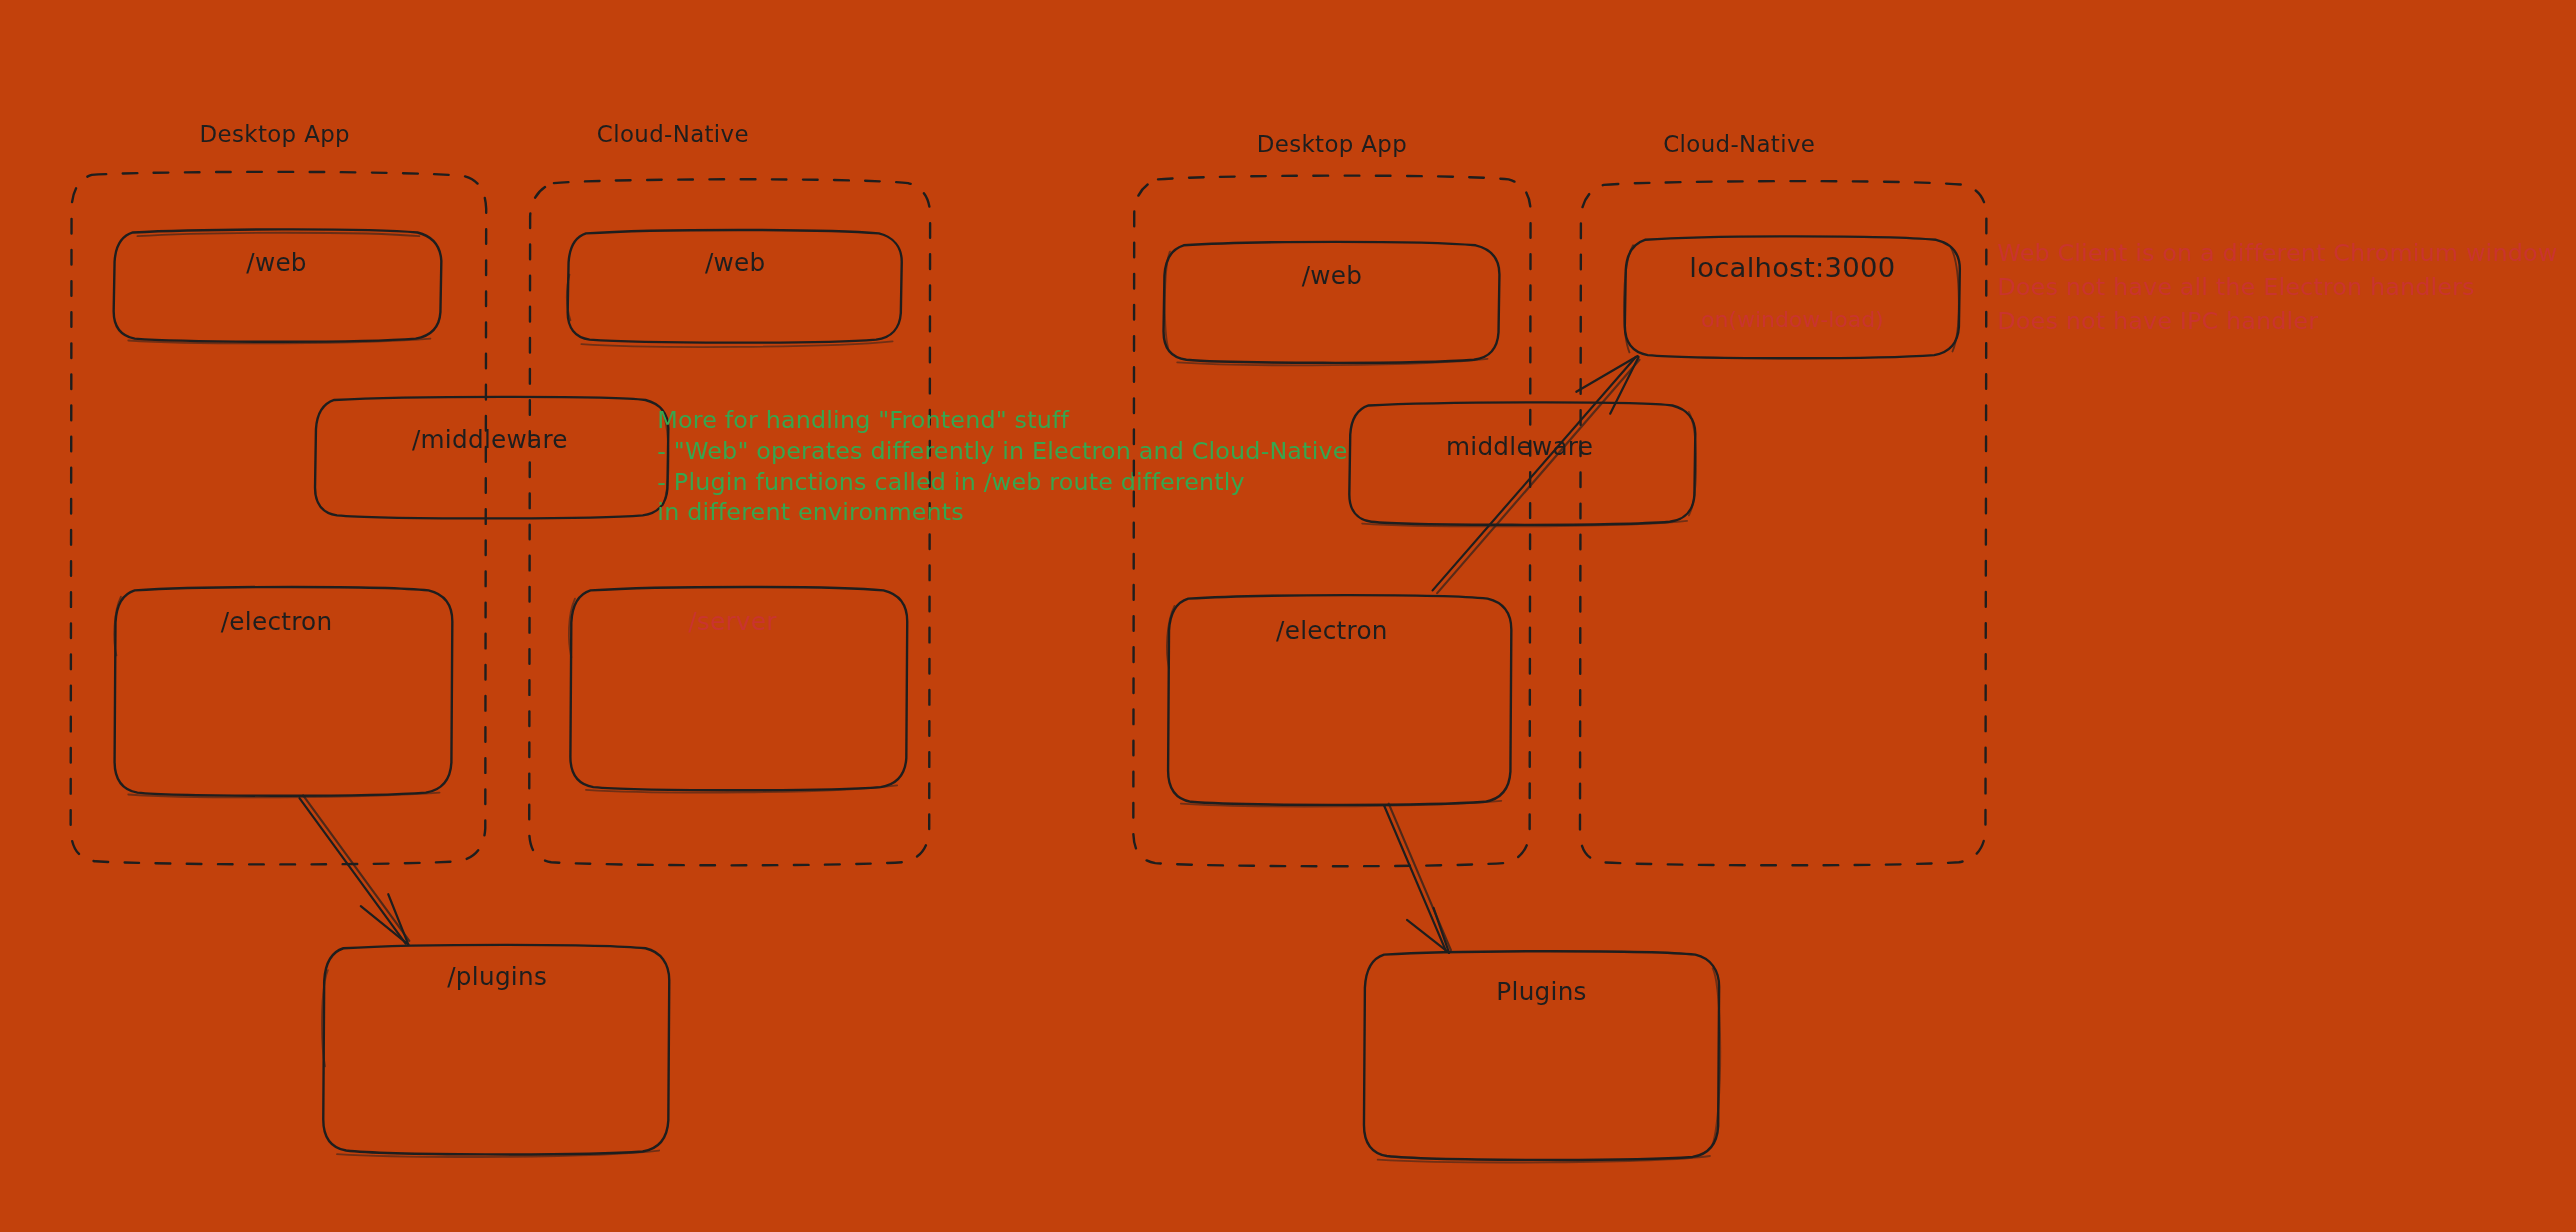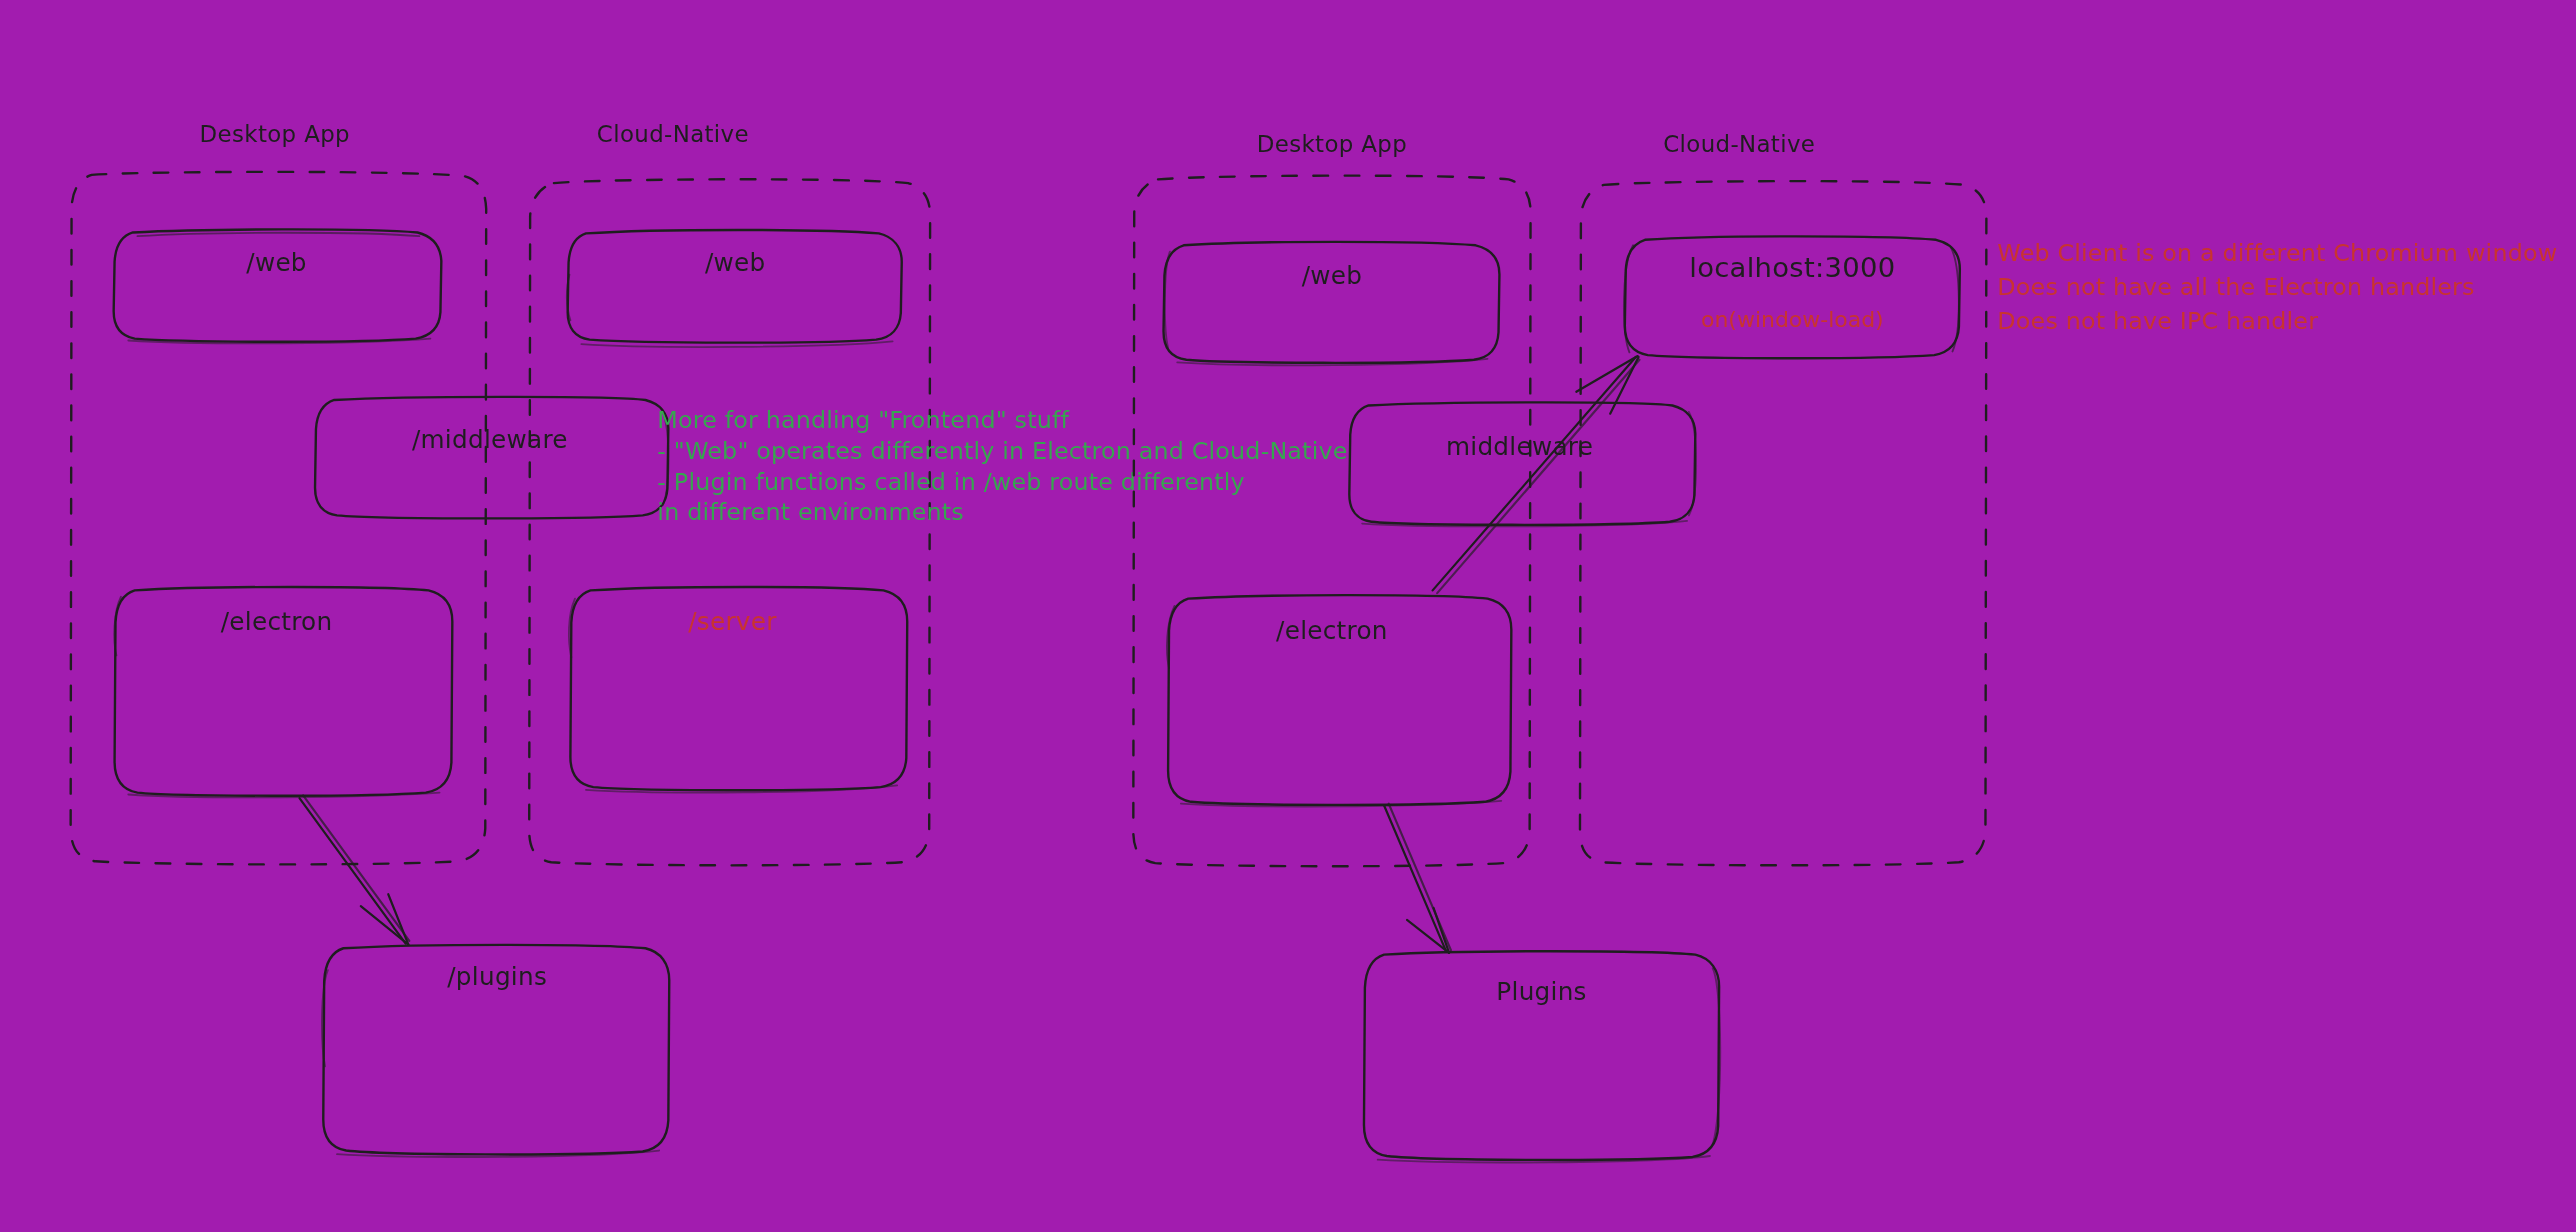--- a/index.html
+++ b/index.html
@@ -11,21 +11,21 @@
   body {
     width: 2576px;
     height: 1232px;
     overflow: hidden;
     font-family: "DejaVu Sans", sans-serif;
   }
   #canvas-wrap {
     position: relative;
     width: 2576px;
     height: 1232px;
-    background: #a21caf;
+    background: #c2410c;
   }
   svg#board {
     display: block;
     width: 2576px;
     height: 1232px;
   }
   .sketch-stroke {
     fill: none;
     stroke: #1e1e1e;
     stroke-width: 2.6;

